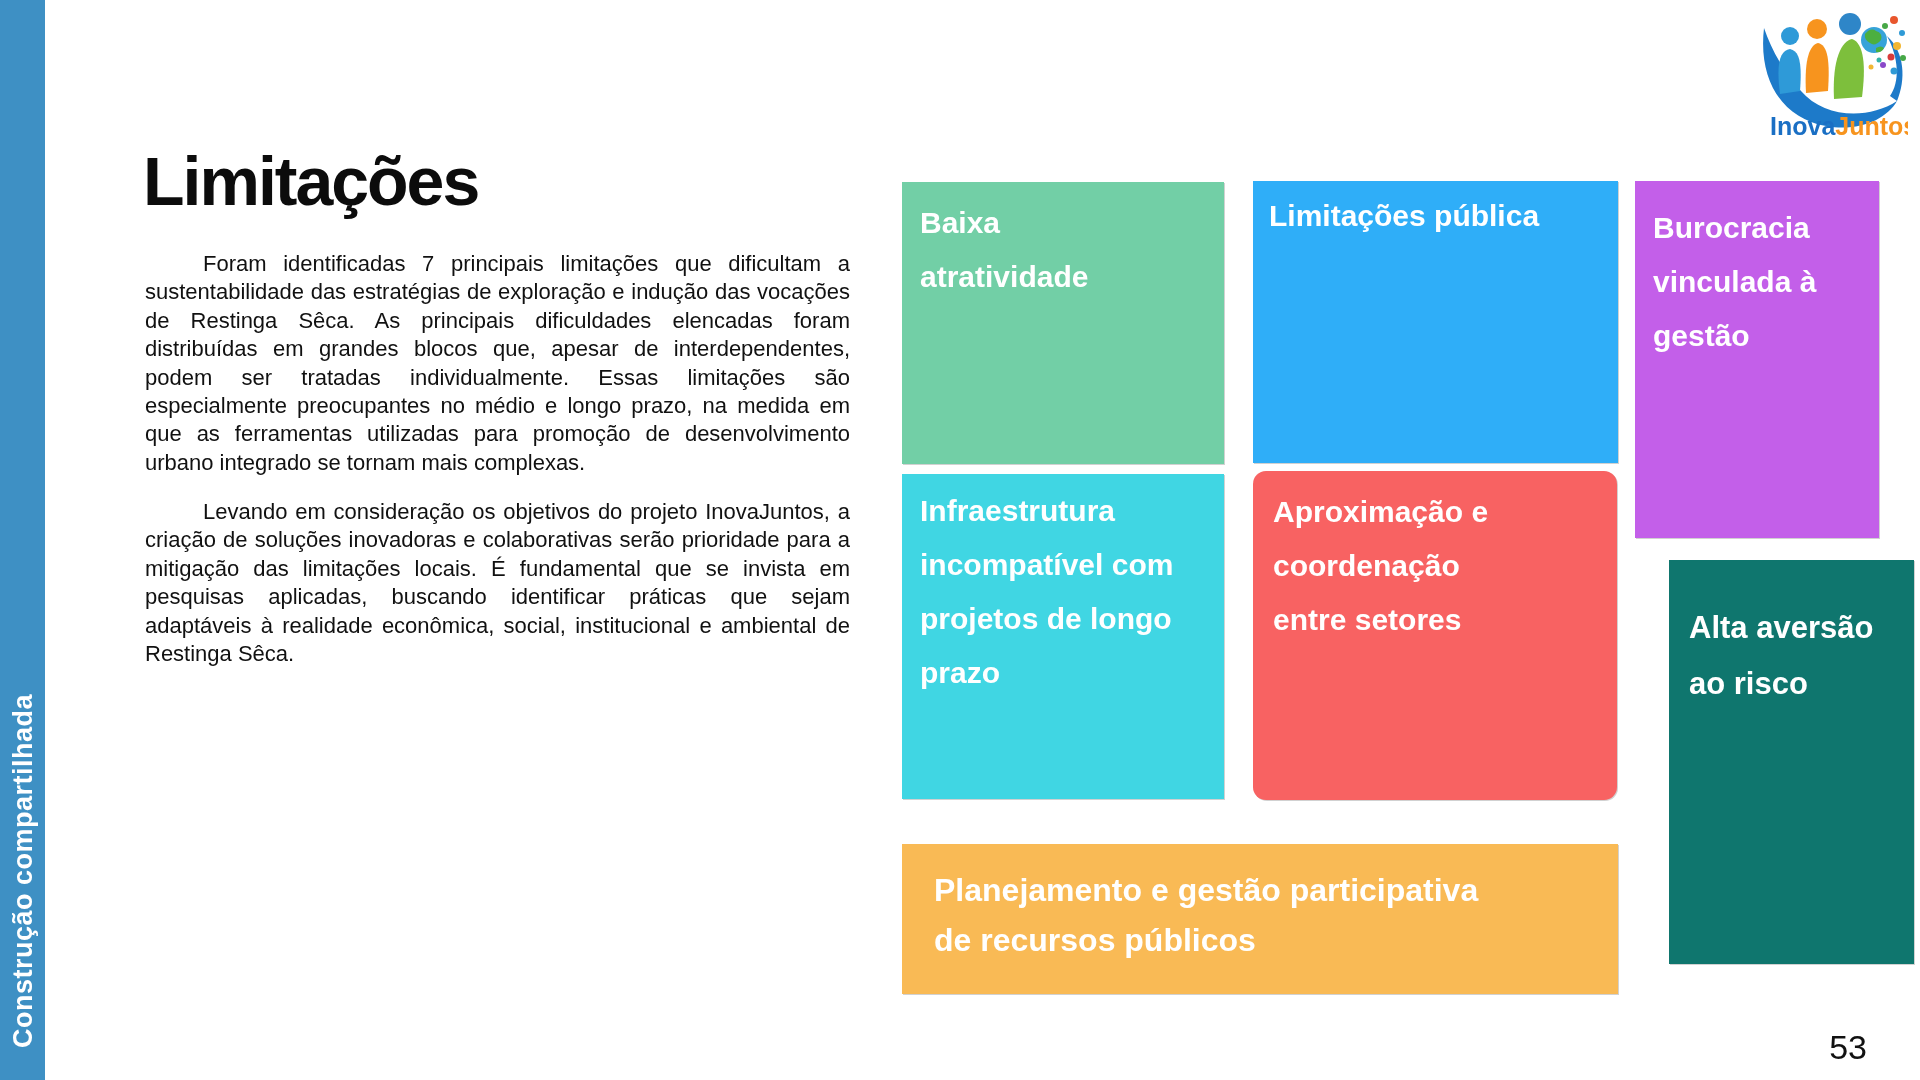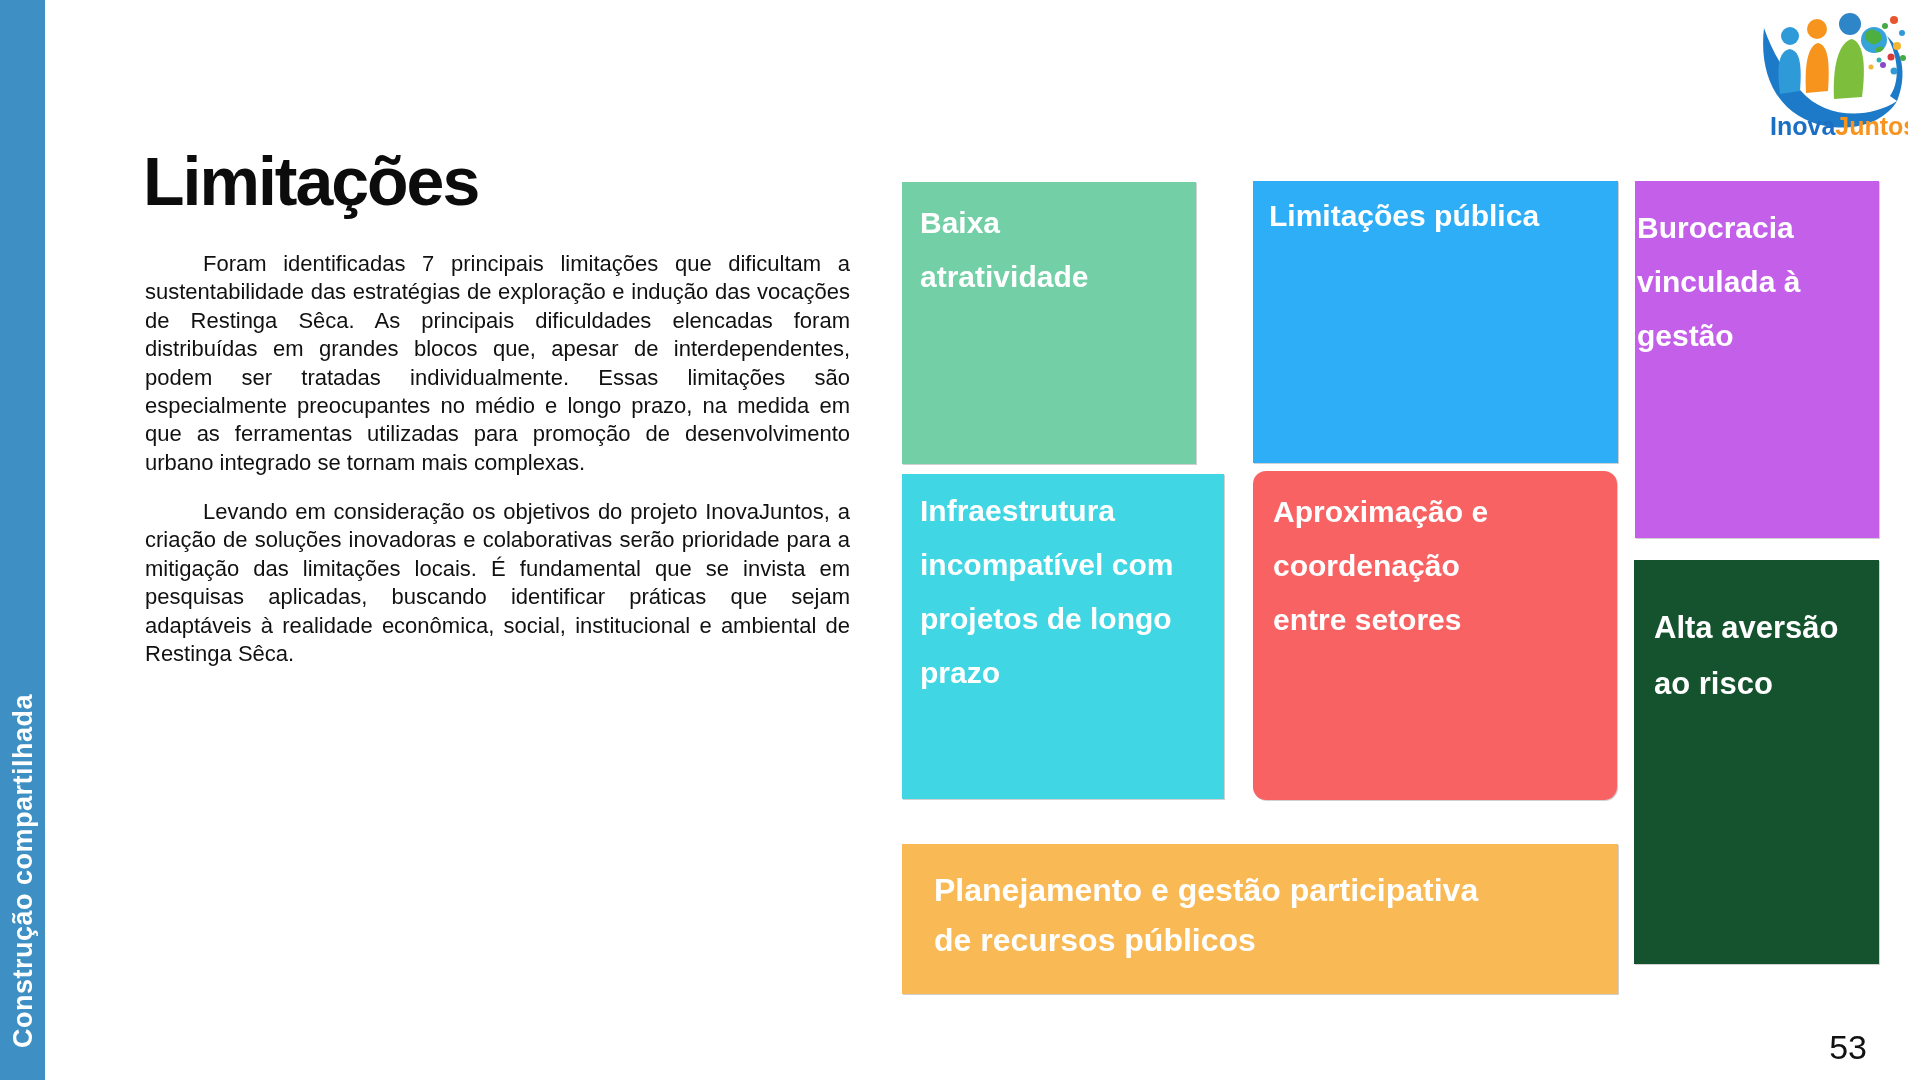--- a/index.html
+++ b/index.html
@@ -27,23 +27,23 @@
   }
   .body-text p { margin:0 0 21px 0; text-indent:58px; }
 
   
   .box {
     position:absolute; box-sizing:border-box; color:#ffffff; font-weight:bold;
     font-size:30px; line-height:1.8;
     box-shadow:1px 1px 0 rgba(0,0,0,0.18);
   }
   .box-label { white-space:pre-line; }
-  .box-green  { left:902px;  top:182px; width:294px; height:282px; padding:14px 8px 0 18px; }
+  .box-green  { left:902px;  top:182px; width:322px; height:282px; padding:14px 8px 0 18px; }
   .box-blue   { left:1253px; top:181px; width:365px; height:282px; padding:8px 8px 0 16px; }
-  .box-purple { left:1635px; top:181px; width:244px; height:357px; padding:20px 4px 0 2px; }
+  .box-purple { left:1635px; top:181px; width:244px; height:357px; padding:20px 4px 0 18px; }
   .box-cyan   { left:902px;  top:474px; width:322px; height:325px; padding:10px 0 0 18px; }
   .box-cyan .box-label { width:330px; }
   .box-red    { left:1253px; top:471px; width:364px; height:329px; padding:14px 8px 0 20px;border-radius:13px; }
   .box-brown  { left:1634px; top:560px; width:245px; height:404px; padding:40px 2px 0 20px; font-size:31px; }
   .box-orange { left:902px;  top:816px; width:716px; height:150px; padding:22px 8px 0 32px; font-size:32px; line-height:1.55;margin-top:28px; }
 
   
   .logo { position:absolute; left:1750px; top:6px; width:158px; height:136px; }
   .logo svg { width:100%; height:100%; }
 
@@ -81,21 +81,21 @@
     <div class="box-label">Infraestrutura
 incompatível com
 projetos de longo
 prazo</div>
   </div>
   <div class="box box-red" style="background-color: rgb(248, 98, 98);">
     <div class="box-label">Aproximação e
 coordenação
 entre setores</div>
   </div>
-  <div class="box box-brown" style="background-color: #14532d;">
+  <div class="box box-brown" style="background-color: #0f766e; margin-left: 35px;">
     <div class="box-label">Alta aversão
 ao risco</div>
   </div>
   <div class="box box-orange" style="background-color: rgb(249, 186, 85);">
     <div class="box-label">Planejamento e gestão participativa
 de recursos públicos</div>
   </div>
 
   <div class="logo">
     <svg viewBox="0 0 158 136" xmlns="http://www.w3.org/2000/svg">

